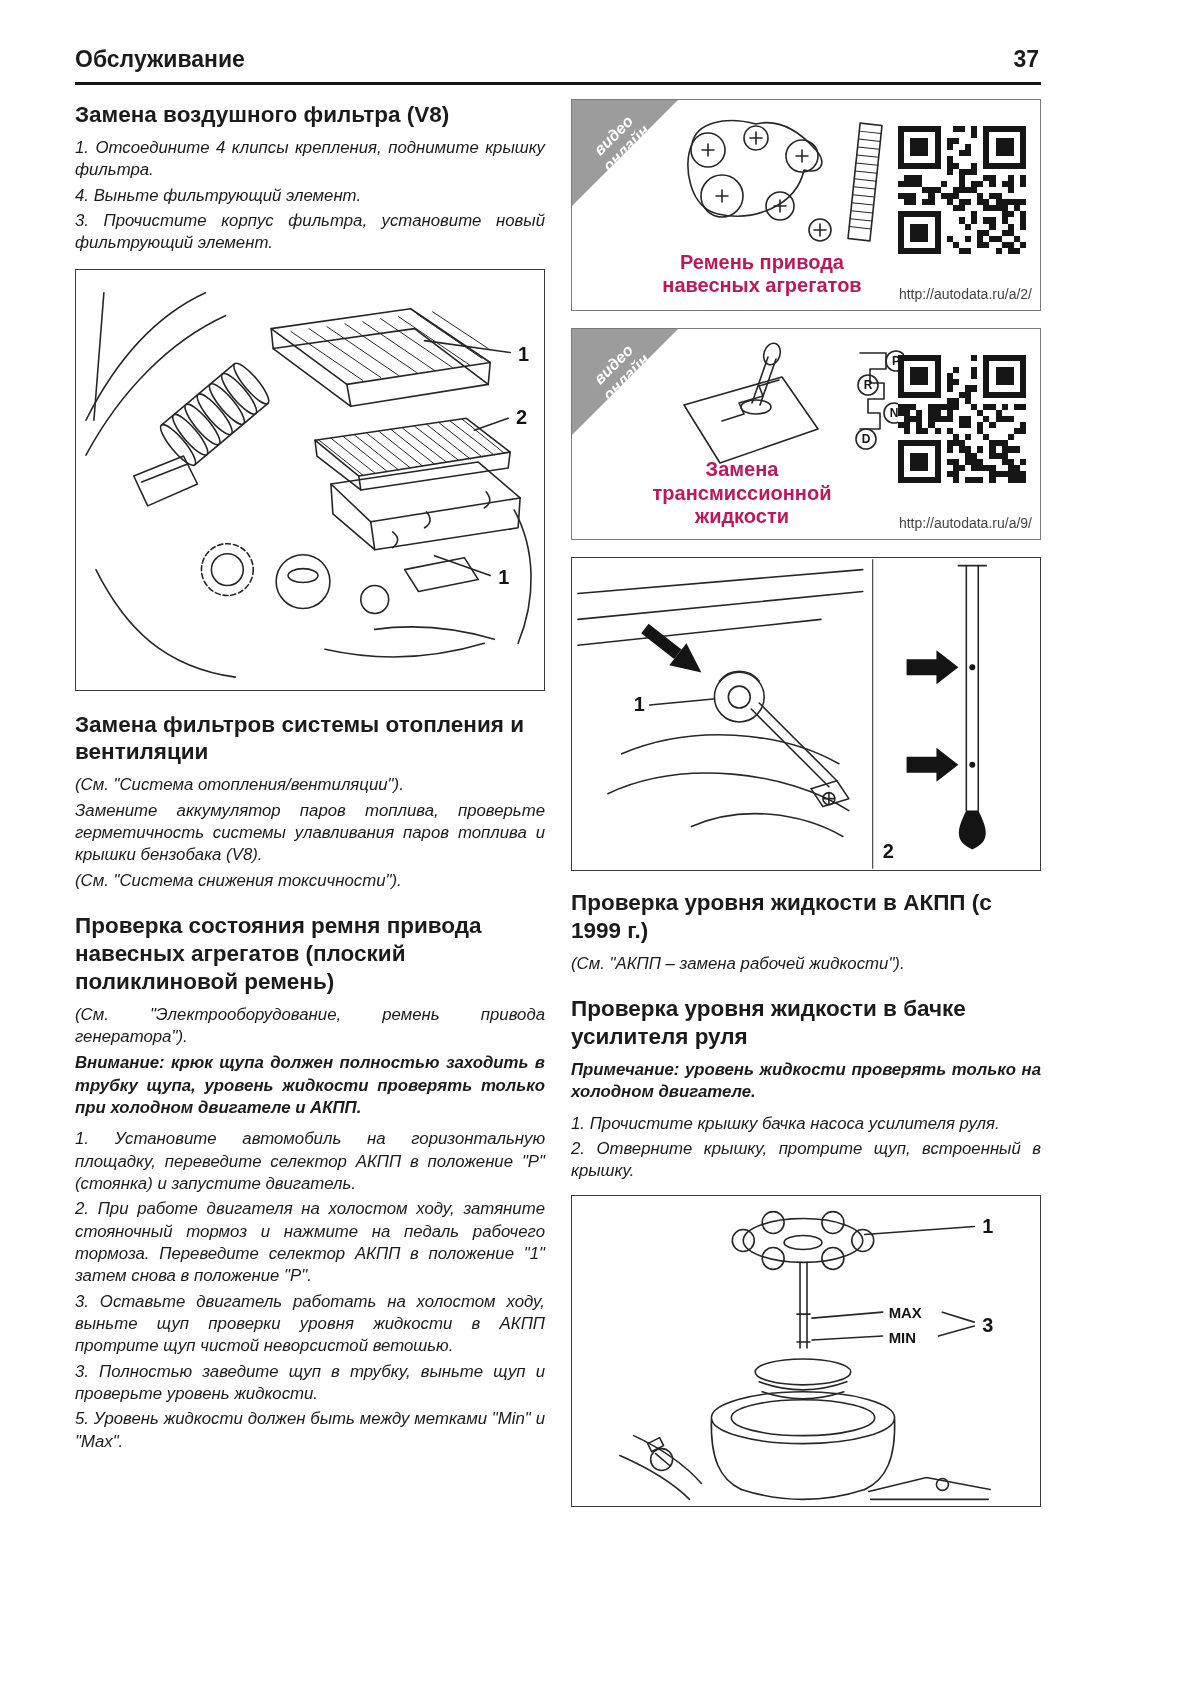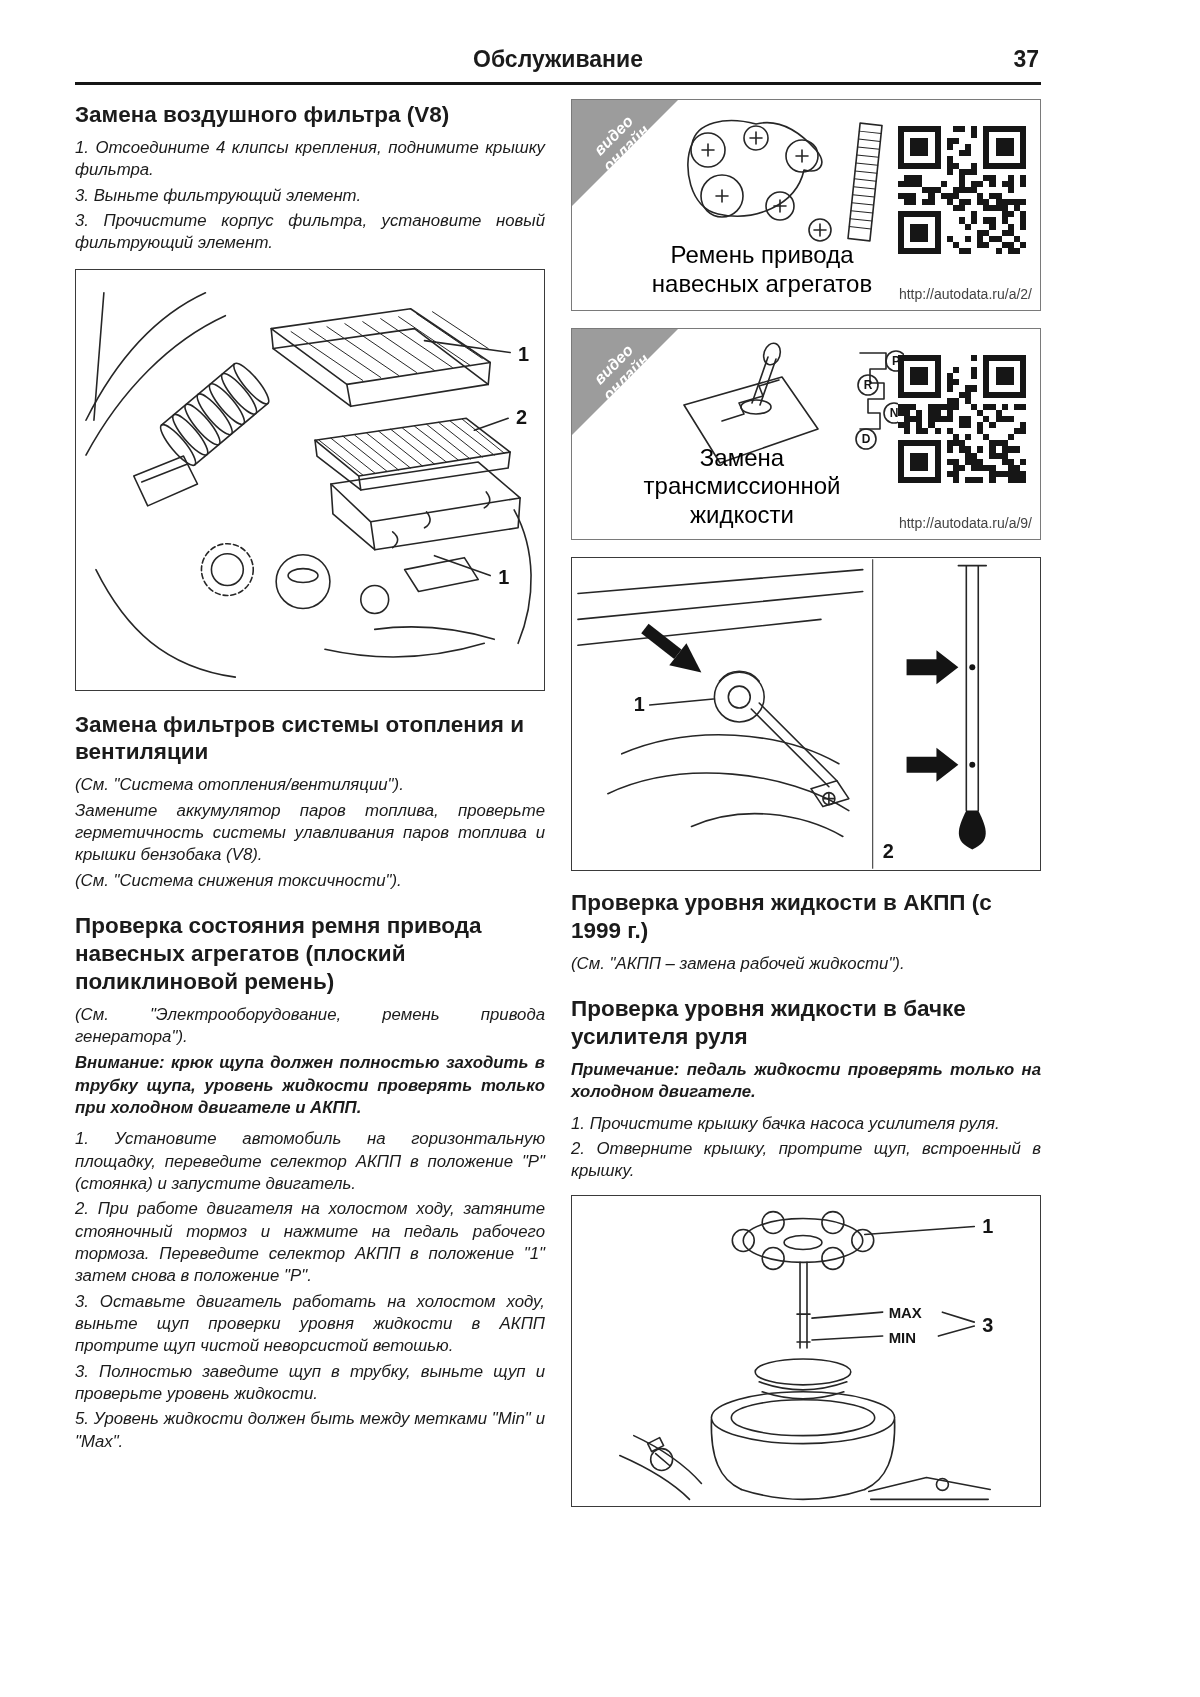--- a/index.html
+++ b/index.html
@@ -1,21 +1,21 @@
 <!DOCTYPE html>
 <html><head>
 <meta charset="utf-8">
 <style>
   html,body{margin:0;padding:0;background:#e9e9e9;}
   .page{width:1200px;height:1697px;background:#ffffff;position:relative;overflow:hidden;
         font-family:"Liberation Sans","DejaVu Sans",sans-serif;color:#1b1b1b;}
   .content{position:absolute;left:75px;top:42px;width:966px;}
 
   .pagehead{position:relative;height:40px;border-bottom:3px solid #161616;margin-bottom:14px;}
-  .pagehead .title{position:absolute;left:0;right:0;top:4px;text-align:center;font-size:23px;font-weight:bold;}
+  .pagehead .title{position:absolute;left:0;right:0;top:4px;text-align:left;font-size:23px;font-weight:bold;}
   .pagehead .pno{position:absolute;right:2px;top:4px;font-size:23px;font-weight:bold;}
 
   .cols{display:flex;gap:26px;}
   .col{width:470px;}
 
   .h{font-size:22.5px;font-weight:bold;line-height:1.24;margin:20px 0 8px;}
   .h.first{margin-top:2px;}
   .b{font-size:16.8px;line-height:1.33;margin:0 0 3px;text-align:justify;font-style:italic;}
   .b.bold{font-weight:bold;margin:4px 0 9px;}
 
@@ -27,21 +27,21 @@
 
   .banner{position:relative;height:210px;border:1.2px solid #7a7a7a;margin-bottom:17px;background:#fff;overflow:hidden;}
   .ribbon{position:absolute;left:0;top:0;width:106px;height:106px;background:#9c9c9c;
           clip-path:polygon(0 0,100% 0,0 100%);}
   .rtext{position:absolute;left:-22px;top:24px;width:140px;transform:rotate(-45deg);
          text-align:center;color:#ffffff;font-weight:bold;font-style:italic;font-size:16px;line-height:1.12;}
   .rtext span{display:block;}
   .ill{position:absolute;}
   .ill1{left:96px;top:12px;}
   .ill2{left:92px;top:12px;}
-  .banner-caption{position:absolute;font-size:24px;font-weight:normal;text-align:center;line-height:1.18;color:#000000;}
+  .banner-caption{position:absolute;font-size:20px;font-weight:bold;text-align:center;line-height:1.18;color:#be185d;}
   .banner-caption span{display:block;}
   .cap1{left:40px;width:300px;bottom:12px;}
   .cap2{left:55px;width:230px;bottom:10px;}
   .qr{position:absolute;right:14px;top:26px;width:128px;height:128px;}
   .banner-url{position:absolute;right:8px;bottom:8px;font-size:14px;color:#444;}
 
   .ln{fill:none;stroke:#262626;stroke-width:1.6;stroke-linecap:round;stroke-linejoin:round;}
   .thin{stroke-width:1;}
   .solid{fill:#141414;stroke:none;}
   .co{font-family:"Liberation Sans",sans-serif;font-size:20px;font-weight:bold;fill:#141414;stroke:none;}
@@ -58,21 +58,21 @@
       <div class="title">Обслуживание</div>
       <div class="pno">37</div>
     </div>
 
     <div class="cols">
 
       <div class="col">
 
         <h2 class="h first">Замена воздушного фильтра (V8)</h2>
         <p class="b">1. Отсоедините 4 клипсы крепления, поднимите крышку фильтра.</p>
-        <p class="b">3. Выньте фильтрующий элемент.</p>
+        <p class="b">4. Выньте фильтрующий элемент.</p>
         <p class="b">3. Прочистите корпус фильтра, установите новый фильтрующий элемент.</p>
 
         <div class="fig fig-air">
           <svg viewBox="0 0 470 420" width="100%" height="100%">
             <g class="ln">
 
               <path d="M10 150 C40 90 80 45 130 22"></path>
               <path d="M10 185 C45 120 95 70 150 45"></path>
               <path d="M28 22 L18 150"></path>
 
@@ -712,21 +712,21 @@
             </g>
             <text class="co" x="62" y="152">1</text>
             <text class="co" x="312" y="300">2</text>
           </svg>
         </div>
 
         <h2 class="h first">Проверка уровня жидкости в АКПП (с 1999 г.)</h2>
         <p class="b">(См. "АКПП – замена рабочей жидкости").</p>
 
         <h2 class="h">Проверка уровня жидкости в бачке усилителя руля</h2>
-        <p class="b bold">Примечание: педаль жидкости проверять только на холодном двигателе.</p>
+        <p class="b bold">Примечание: уровень жидкости проверять только на холодном двигателе.</p>
         <p class="b">1. Прочистите крышку бачка насоса усилителя руля.</p>
         <p class="b">2. Отверните крышку, протрите щуп, встроенный в крышку.</p>
 
         <div class="fig fig-res">
           <svg viewBox="0 0 470 310" width="100%" height="100%">
             <g class="ln">
 
               <ellipse cx="232" cy="44" rx="60" ry="22"></ellipse>
               <circle cx="292" cy="44" r="11"></circle>
                 <circle cx="262" cy="62" r="11"></circle>

